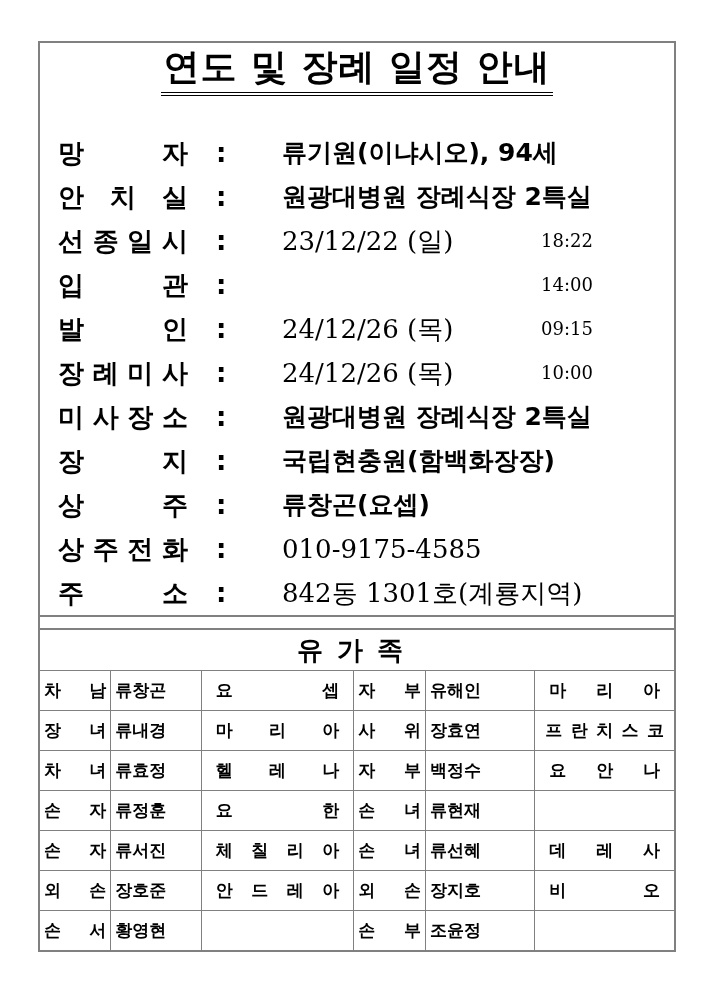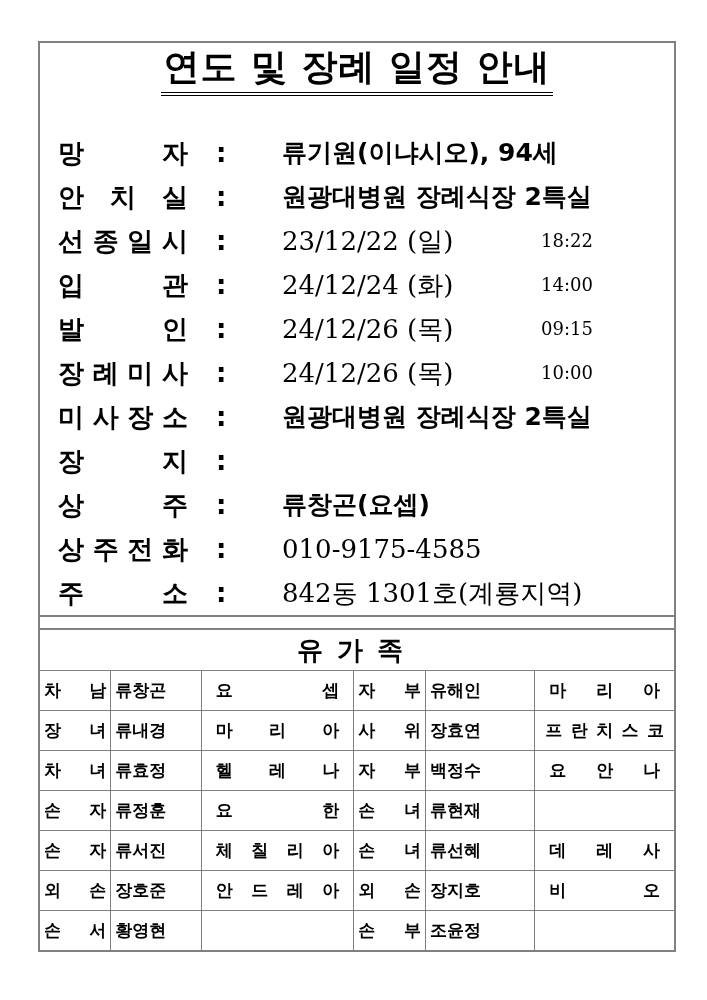--- a/index.html
+++ b/index.html
@@ -195,21 +195,20 @@
         <div class="colon">:</div>
         <div class="value">23/12/22 (일)</div>
         <div class="time">18:22</div>
       </div>
       <div class="info-row">
         <div class="label">
           <span>입</span>
           <span>관</span>
         </div>
         <div class="colon">:</div>
-        <div class="value">24/12/24 (화)</div>
         <div class="time">14:00</div>
       </div>
       <div class="info-row">
         <div class="label">
           <span>발</span>
           <span>인</span>
         </div>
         <div class="colon">:</div>
         <div class="value">24/12/26 (목)</div>
         <div class="time">09:15</div>
@@ -234,20 +233,21 @@
         </div>
         <div class="colon">:</div>
         <div class="value kor">원광대병원 장례식장 2특실</div>
       </div>
       <div class="info-row">
         <div class="label">
           <span>장</span>
           <span>지</span>
         </div>
         <div class="colon">:</div>
+        <div class="value kor">국립현충원(함백화장장)</div>
       </div>
       <div class="info-row">
         <div class="label">
           <span>상</span>
           <span>주</span>
         </div>
         <div class="colon">:</div>
         <div class="value kor">류창곤(요셉)</div>
       </div>
       <div class="info-row">

